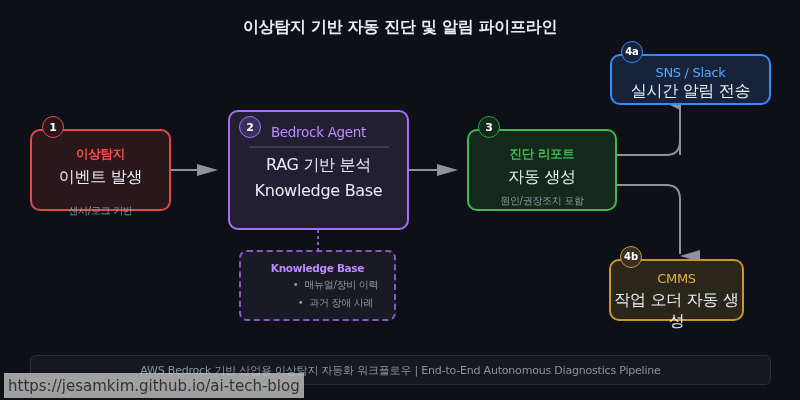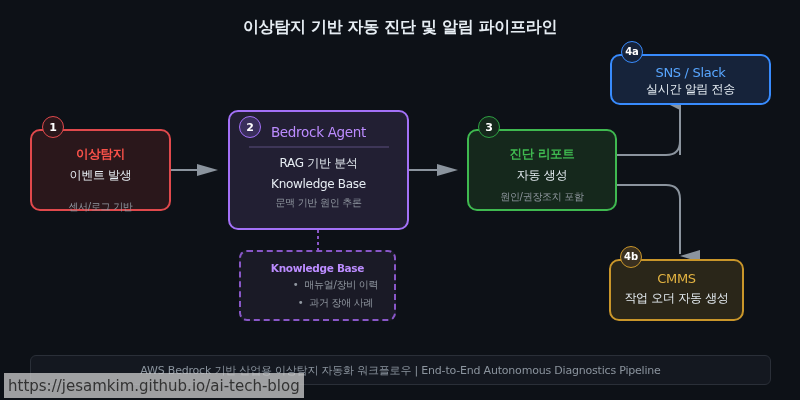--- a/index.html
+++ b/index.html
@@ -17,21 +17,21 @@
   }
   .node {
     position: absolute; border-radius: 10px; border: 2px solid; text-align: center;
   }
   .badge {
     position: absolute; width: 22px; height: 22px; border-radius: 50%;
     border: 1.5px solid; font-size: 11px; font-weight: bold; color: #ffffff;
     display: flex; align-items: center; justify-content: center; line-height: 1;
   }
   .n-title { font-weight: bold; font-size: 12.5px; letter-spacing: -0.3px; }
-  .n-main { font-size: 12px; color: #e6edf3; letter-spacing: -0.3px; }
+  .n-main { font-size: 16px; color: #e6edf3; letter-spacing: -0.3px; }
   .n-sub { font-size: 10px; color: #9198a1; letter-spacing: -0.3px; }
 
   
   #node1 { left: 30px; top: 129px; width: 141px; height: 82px; background: #2a171b; border-color: #e0494c; }
   #node1 .badge { left: 10px; top: -15px; background: #2a171b; border-color: #e0494c; }
   #node1 .n-title { color: #f85149; margin-top: 15px; }
   #node1 .n-main { margin-top: 4px; }
   #node1 .n-sub { margin-top: 16px; }
 
   
@@ -120,21 +120,20 @@
   <div class="n-main">이벤트 발생</div>
   <div class="n-sub">센서/로그 기반</div>
 </div>
 
 <div class="node" id="node2">
   <div class="badge">2</div>
   <div class="n-title">Bedrock Agent</div>
   <div class="divider"></div>
   <div class="n-main">RAG 기반 분석</div>
   <div class="n-main">Knowledge Base</div>
-  <div class="n-sub">문맥 기반 원인 추론</div>
 </div>
 
 <div class="node" id="kb">
   <div class="kb-title">Knowledge Base</div>
   <div class="kb-item"><span class="bullet">•</span><span>매뉴얼/장비 이력</span></div>
   <div class="kb-item"><span class="bullet">•</span><span>과거 장애 사례</span></div>
 </div>
 
 <div class="node" id="node3">
   <div class="badge">3</div>

